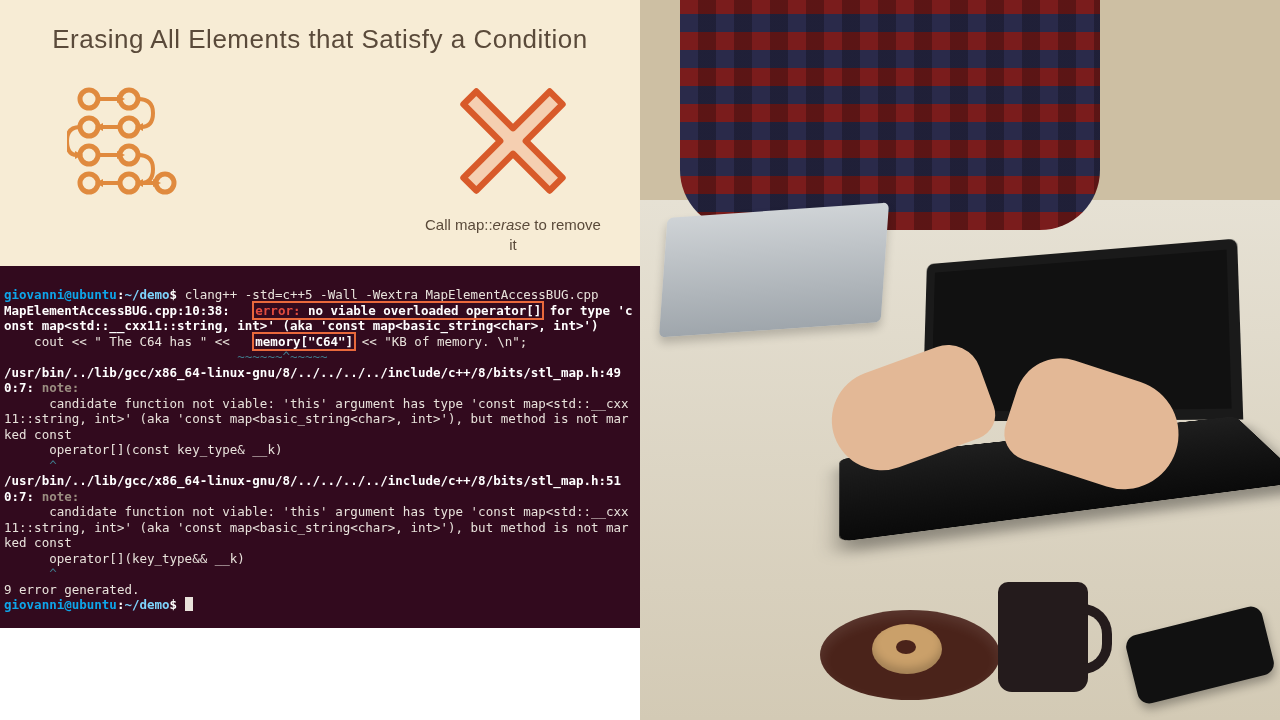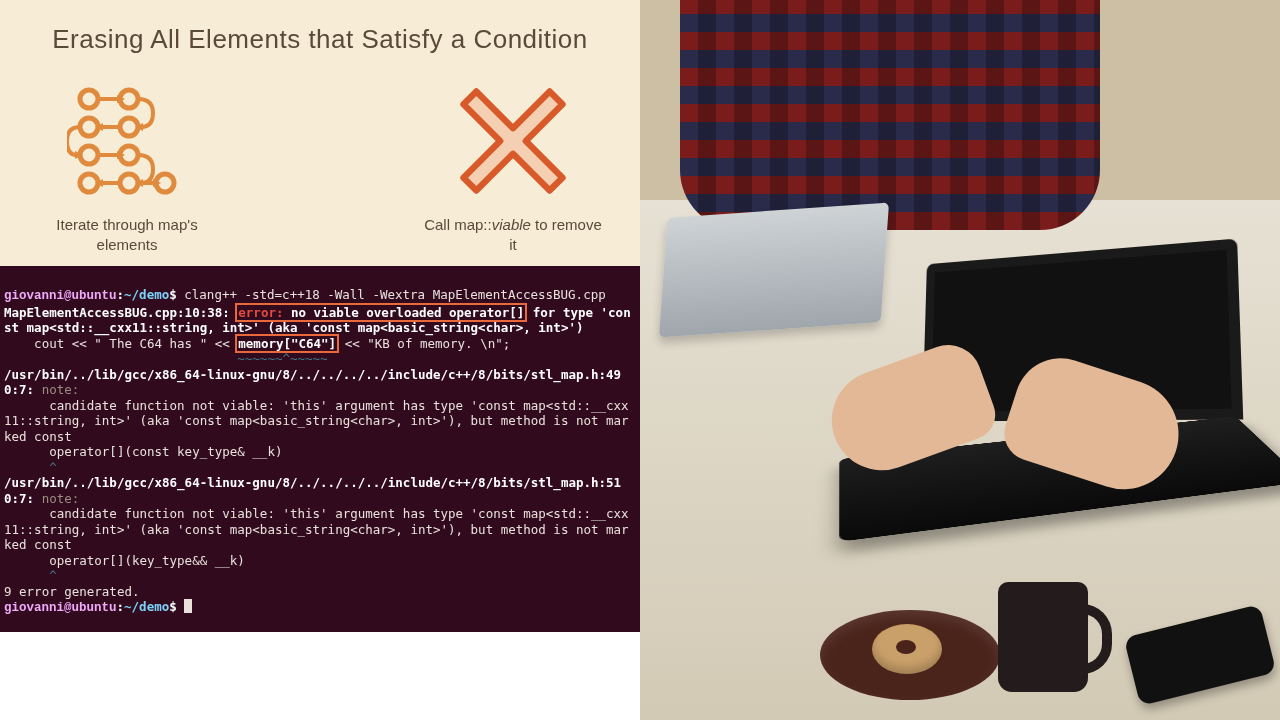--- a/index.html
+++ b/index.html
@@ -10,28 +10,28 @@
   
   .slide { height: 335px; background: #f7ecd5; padding: 24px 34px 10px; position: relative; }
   .slide-title { font-size: 26px; font-weight: 300; color: #5a4a3a; text-align: center; margin-bottom: 26px; letter-spacing: .5px; }
   .steps { display: flex; justify-content: space-between; align-items: flex-start; padding: 0 4px; }
   .step { width: 178px; display: flex; flex-direction: column; align-items: center; }
   .step .icon { width: 120px; height: 120px; display: flex; align-items: center; justify-content: center; }
   .step .caption { font-size: 15px; color: #5a4a3a; text-align: center; margin-top: 14px; line-height: 1.35; }
   .caption em { font-style: italic; }
   
   .terminal { flex: 1; background: #320a1e; color: #e8e2db; font-family: "DejaVu Sans Mono", "Menlo", monospace; font-size: 12.5px; line-height: 15.5px; padding: 6px 4px 0; white-space: pre-wrap; word-break: break-all; position: relative; }
-  .prompt-user { color: #f0abfc; font-weight: bold; font-family: Liberation Mono, monospace; }
+  .prompt-user { color: #0ea5e9; font-weight: bold; }
   .prompt-path { color: #7dd3fc; font-weight: bold; }
   .err { color: #e24c3f; font-weight: bold; }
   .bold { font-weight: bold; color: #fff; }
-  .dim { color: #9a8d80; }
+  .dim { color: #9a8d80; font-weight: bold; }
   .note { color: #3f7a8a; }
   .cursor { display:inline-block; width:8px; height:14px; background:#e8e2db; vertical-align:-2px; }
-  .hlbox { outline: 2px solid #e9693c; padding: 0 1px; }
+  .hlbox { outline: 2px solid #e9693c; padding: 0 1px; margin-left: 17px; }
   .greenbox { font-weight: bold; color:#fff; }
   
   .photo-bg { position:absolute; inset:0; overflow:hidden; }
   .desk { position:absolute; left:0; right:0; top:200px; bottom:0; background:linear-gradient(#e6e1d4,#d3cab5); }
   .plaid { position:absolute; left:40px; top:-30px; width:420px; height:260px; border-radius:20px 20px 60px 60px; background: repeating-linear-gradient(0deg,#7a1c1c 0 18px,#2a2a4a 18px 36px), repeating-linear-gradient(90deg,rgba(0,0,0,0) 0 18px,rgba(0,0,0,.25) 18px 36px); background-blend-mode: multiply; }
   .laptop2 { position:absolute; left:24px; top:210px; width:220px; height:120px; background:linear-gradient(#cfd3d6,#9fa6ac); border-radius:6px; transform: skewX(-8deg) rotate(-4deg); box-shadow: 0 6px 10px rgba(0,0,0,.2); }
   .laptop { position:absolute; right:4px; top:250px; width:430px; height:260px; }
   .lap-screen { position:absolute; left:60px; top:0; width:330px; height:170px; background:#111; border:10px solid #1a1a1a; border-radius:8px 8px 0 0; transform: perspective(700px) rotateX(8deg) rotateY(-18deg); }
   .lap-base { position:absolute; left:0; top:140px; width:440px; height:160px; background:linear-gradient(#1f1f1f,#0a0a0a); border-radius:10px; transform: perspective(800px) rotateX(62deg) rotateY(0deg) rotateZ(-14deg); box-shadow: 0 18px 20px rgba(0,0,0,.35); }
   .hand1 { position:absolute; right:290px; top:360px; width:160px; height:100px; background:#e3b896; border-radius:60px 40px 30px 60px; transform: rotate(-20deg); }
@@ -80,40 +80,39 @@
                   <polygon points="50,70 58,74 50,78" fill="#e08a3e" stroke="none"></polygon>
                 <path d="M71 74 Q86 74 86 88 Q86 102 74 102"></path>
                   <polygon points="76,98 68,102 76,106" fill="#e08a3e" stroke="none"></polygon>
                 <path d="M53 102 H34"></path>
                   <polygon points="36,98 28,102 36,106" fill="#e08a3e" stroke="none"></polygon>
                 <path d="M71 102 H86"></path>
                   <polygon points="86,98 94,102 86,106" fill="#e08a3e" stroke="none"></polygon>
               </g>
             </svg>
           </div>
-          <div class="caption">Iterate through map's elements</div>
         </div>
 
 
         <div class="step">
           <div class="icon">
             <svg viewBox="0 0 120 120" width="110" height="110">
               <path d="M20 6 L60 46 L100 6 L114 20 L74 60 L114 100 L100 114 L60 74 L20 114 L6 100 L46 60 L6 20 Z" fill="#f5cfb1" stroke="#d85a2a" stroke-width="7" stroke-linejoin="round"></path>
             </svg>
           </div>
           <div class="caption">
-            <span>Call map::</span><em>viable</em><span> to remove it</span>
+            <span>Call map::</span><em>erase</em><span> to remove it</span>
           </div>
         </div>
 
       </div>
     </div>
 
     <div class="terminal">
-<span class="prompt-user">giovanni@ubuntu</span><span class="bold">:</span><span class="prompt-path">~/demo</span><span class="bold">$</span> <span>clang++ -std=c++18 -Wall -Wextra MapElementAccessBUG.cpp</span>
+<span class="prompt-user">giovanni@ubuntu</span><span class="bold">:</span><span class="prompt-path">~/demo</span><span class="bold">$</span> <span>clang++ -std=c++5 -Wall -Wextra MapElementAccessBUG.cpp</span>
 <span class="bold">MapElementAccessBUG.cpp:10:38:</span> <span class="hlbox"><span class="err">error:</span> <span class="bold">no viable overloaded operator[]</span></span><span class="bold"> for type 'const map&lt;std::__cxx11::string, int&gt;' (aka 'const map&lt;basic_string&lt;char&gt;, int&gt;')</span>
 <span>    cout &lt;&lt; " The C64 has " &lt;&lt; </span><span class="hlbox greenbox">memory["C64"]</span><span> &lt;&lt; "KB of memory. \n";</span>
 <span class="note">                               ~~~~~~^~~~~~</span>
 <span class="bold">/usr/bin/../lib/gcc/x86_64-linux-gnu/8/../../../../include/c++/8/bits/stl_map.h:490:7:</span> <span class="dim">note:</span>
 <span>      candidate function not viable: 'this' argument has type 'const map&lt;std::__cxx11::string, int&gt;' (aka 'const map&lt;basic_string&lt;char&gt;, int&gt;'), but method is not marked const</span>
 <span>      operator[](const key_type&amp; __k)</span>
 <span class="note">      ^</span>
 <span class="bold">/usr/bin/../lib/gcc/x86_64-linux-gnu/8/../../../../include/c++/8/bits/stl_map.h:510:7:</span> <span class="dim">note:</span>
 <span>      candidate function not viable: 'this' argument has type 'const map&lt;std::__cxx11::string, int&gt;' (aka 'const map&lt;basic_string&lt;char&gt;, int&gt;'), but method is not marked const</span>
 <span>      operator[](key_type&amp;&amp; __k)</span>

